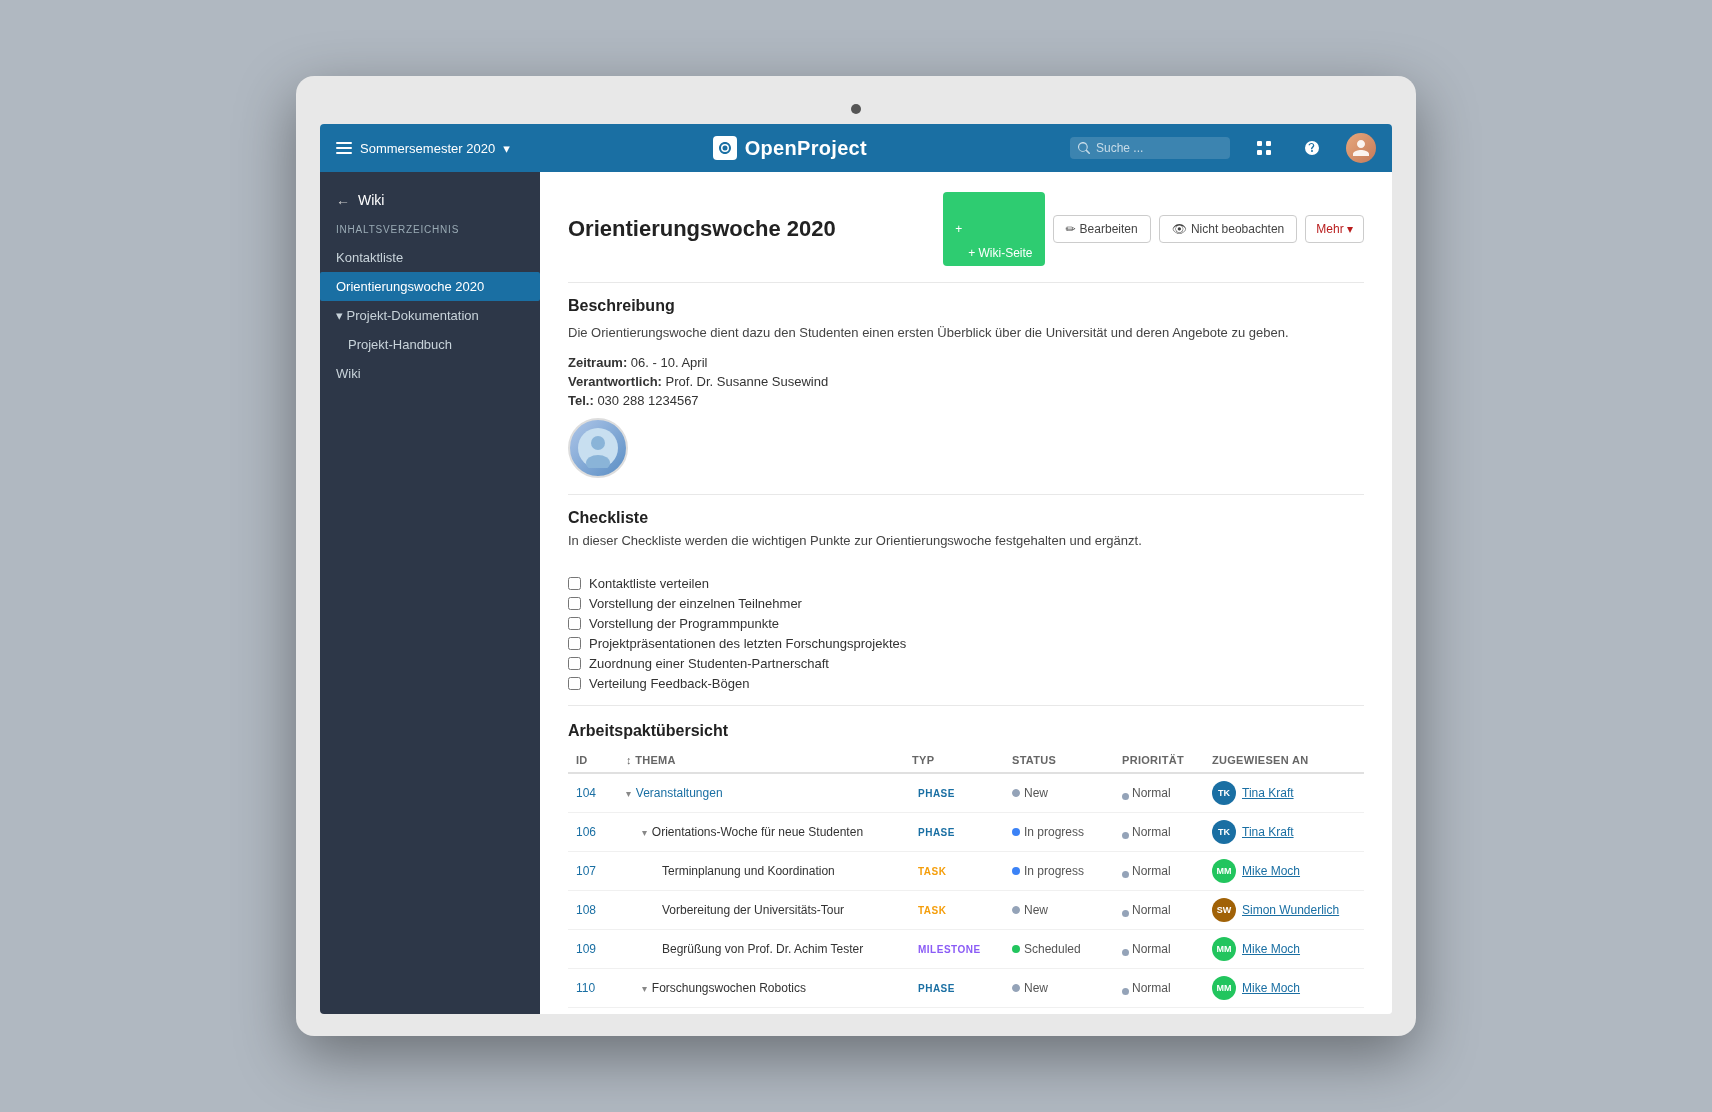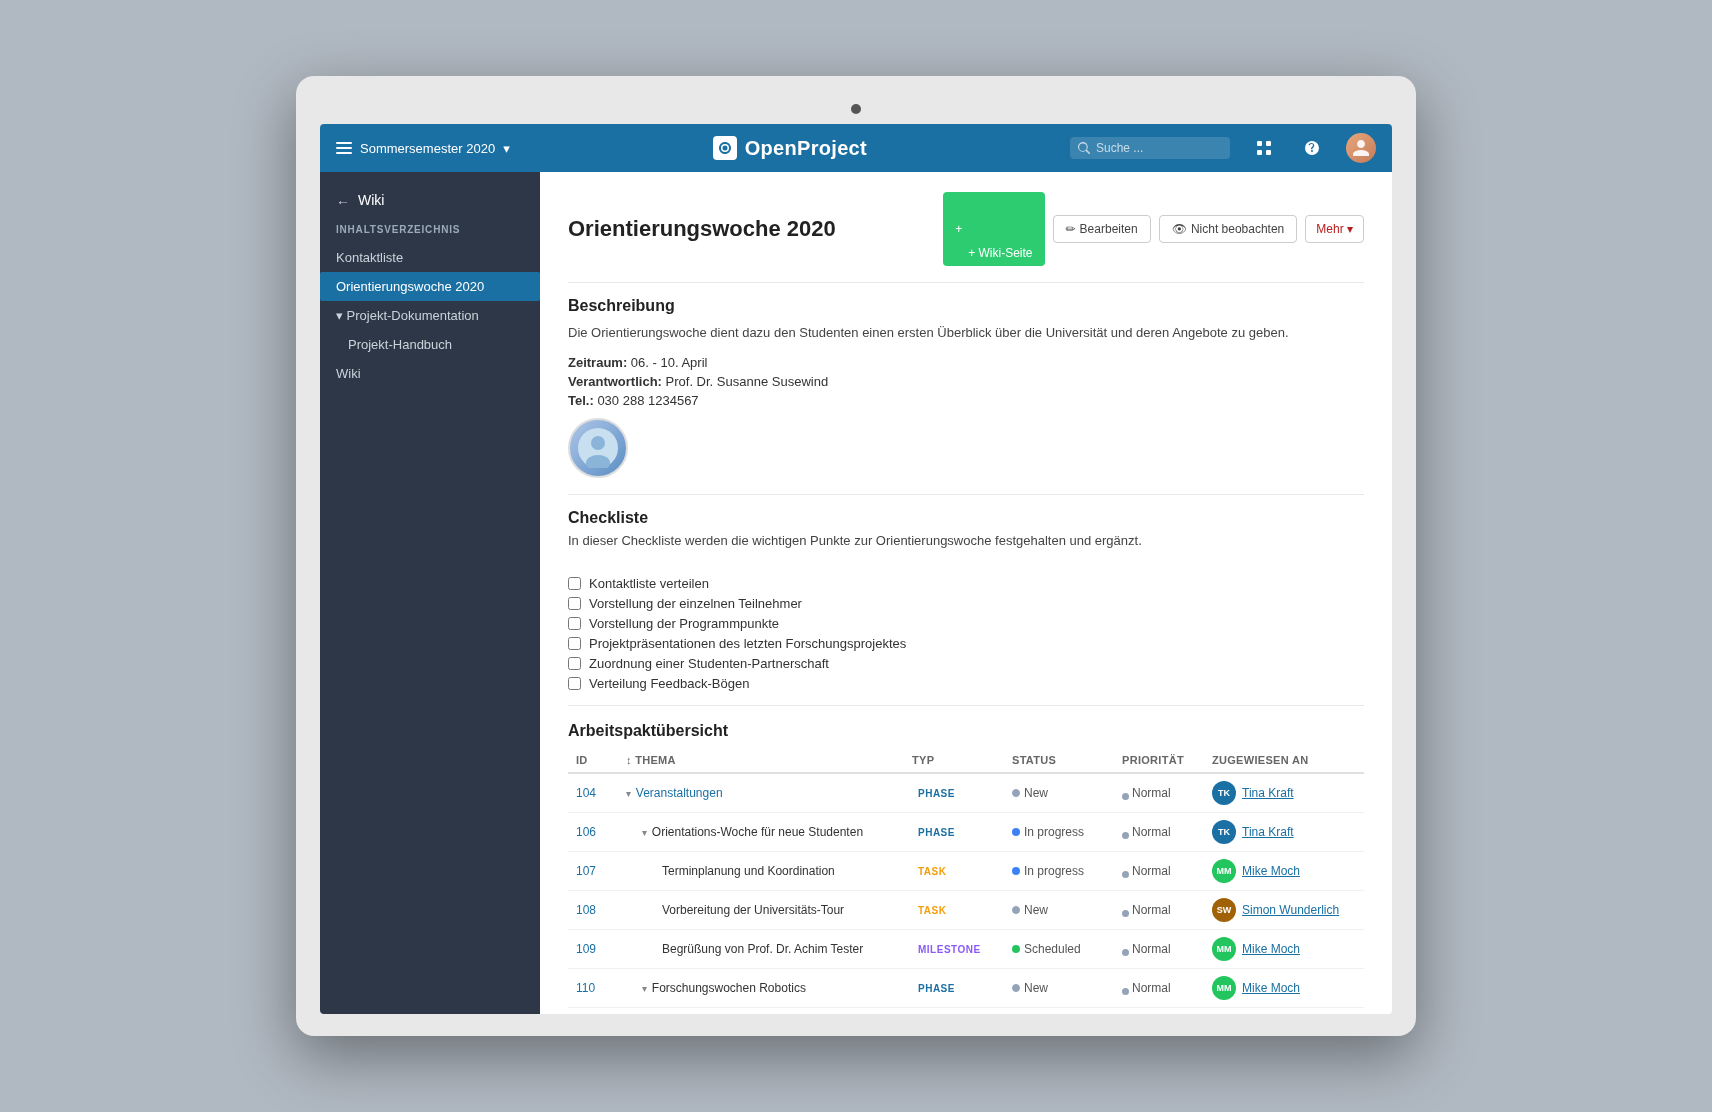--- a/index.html
+++ b/index.html
@@ -125,21 +125,21 @@
     .sidebar-wiki-header {
       display: flex; align-items: center; gap: 8px;
       padding: 8px 16px 12px;
       color: #fff; font-size: 14px; font-weight: 500; cursor: pointer;
     }
     .sidebar-back-arrow {
       font-size: 14px; color: #ccc;
     }
     .sidebar-section-label {
       font-size: 10px; color: #9aabb5; text-transform: uppercase;
-      letter-spacing: 0.8px; padding: 4px 16px 8px; font-weight: 700;
+      letter-spacing: 0.8px; padding: 4px 16px 8px; font-weight: 400;
     }
     .sidebar-item {
       padding: 7px 16px; font-size: 13px; color: #c8d3da; cursor: pointer;
     }
     .sidebar-item.active {
       background: #1a6fa3; color: #fff; border-radius: 2px;
     }
     .sidebar-item-group {
       padding: 7px 16px; font-size: 13px; color: #c8d3da; cursor: pointer;
       display: flex; align-items: center; gap: 4px;

